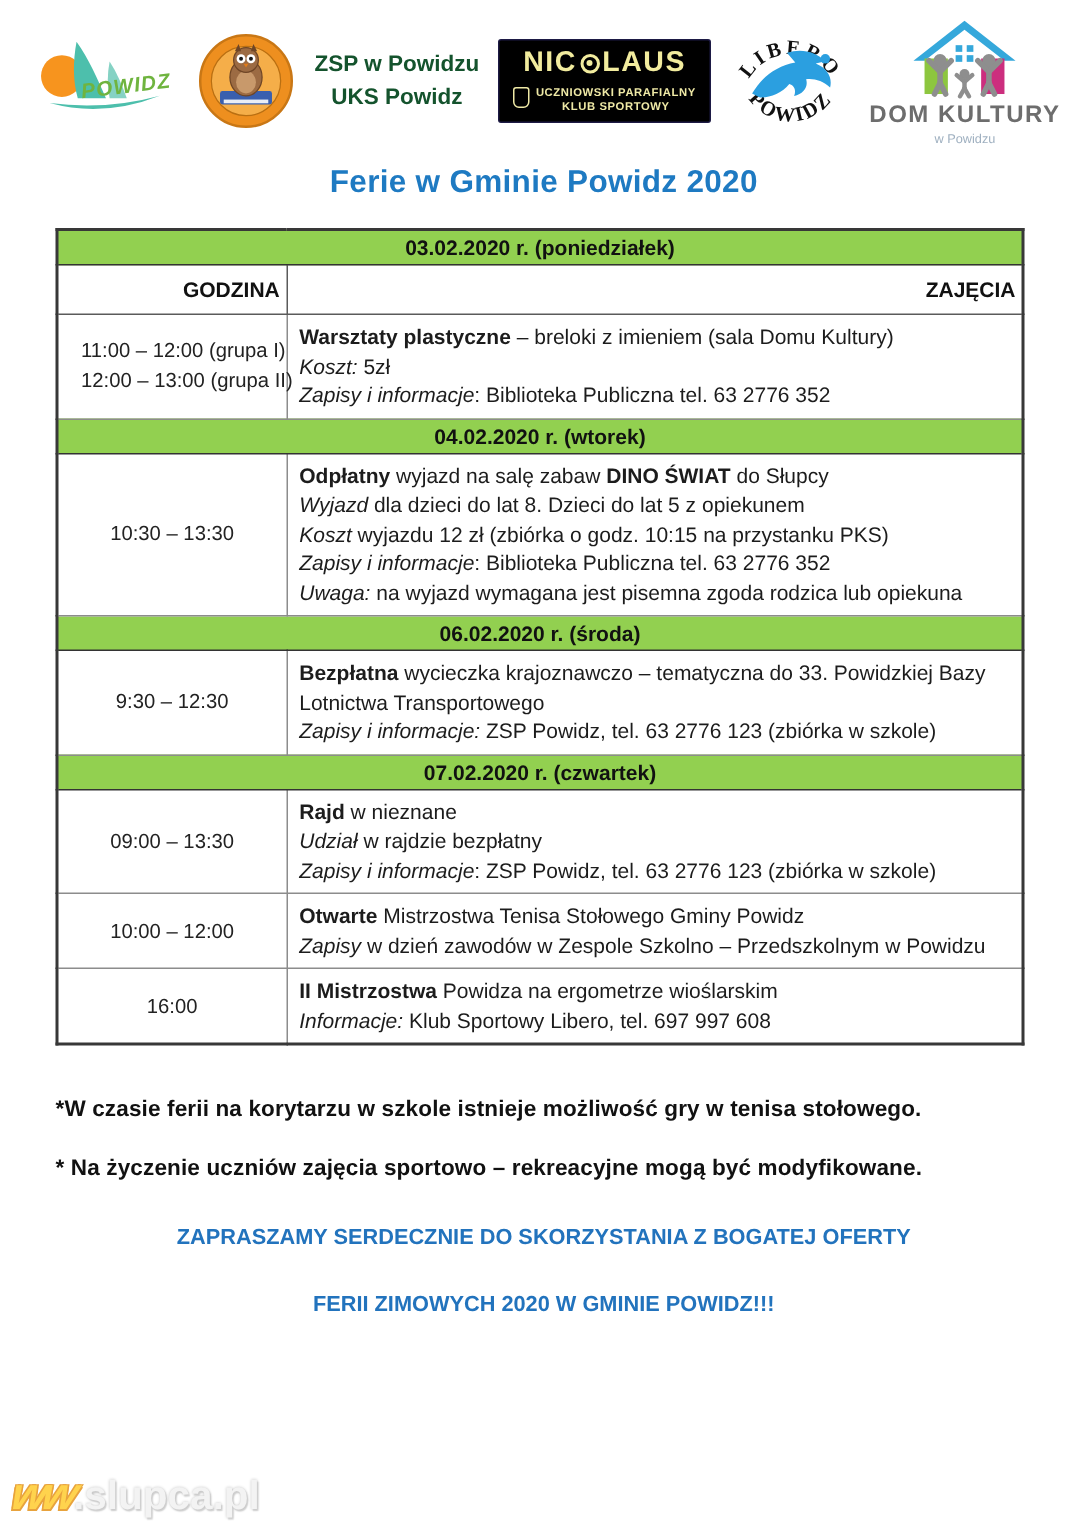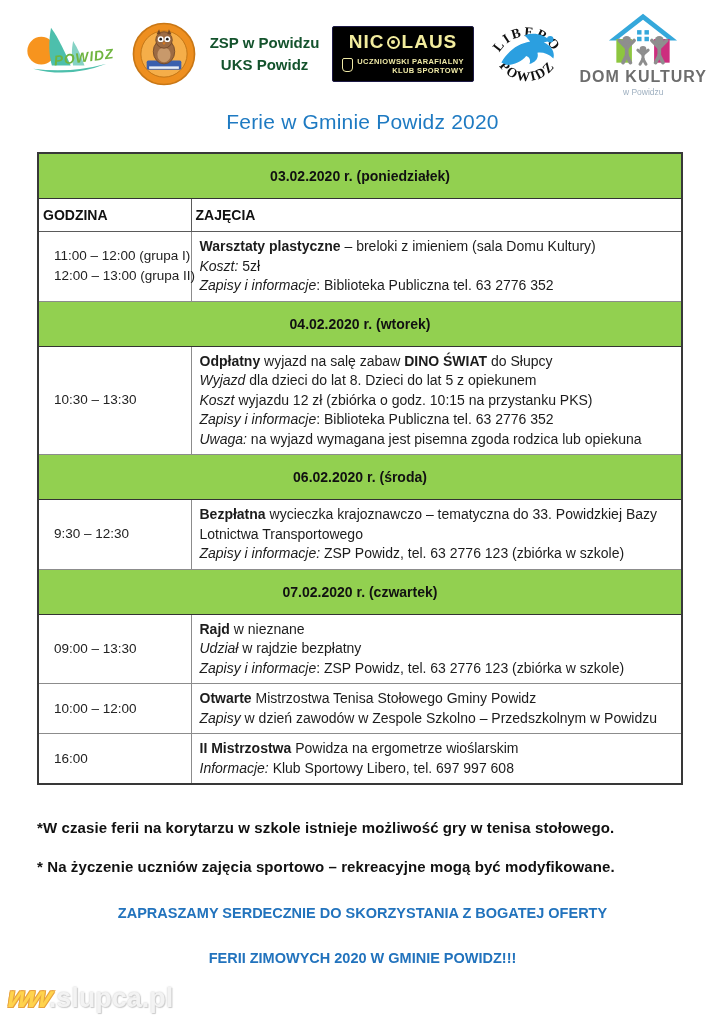--- a/index.html
+++ b/index.html
@@ -32,51 +32,51 @@
     display:flex; align-items:center; justify-content:center; gap:1px; line-height:20px;
   }
   .nic-ring {
     display:inline-block; width:13px; height:13px; border:2.5px solid #f2ec9e;
     border-radius:50%; position:relative; margin:0 1px;
   }
   .nic-ring::after {
     content:""; position:absolute; left:50%; top:50%; width:4px; height:4px;
     margin:-2px 0 0 -2px; background:#f2ec9e; border-radius:50%;
   }
-  .nic-sub { font-size:7.5px; font-weight:bold; letter-spacing:.4px; line-height:9px; margin-top:3px; color:#efe9a6;text-align:right; }
+  .nic-sub { font-size:7.5px; font-weight:bold; letter-spacing:.4px; line-height:9px; margin-top:3px; color:#efe9a6; }
   .nic-row { display:flex; align-items:center; gap:4px; justify-content:center; margin-top:2px; }
   .nic-shield { width:11px; height:14px; border:1.5px solid #efe9a6; border-radius:2px 2px 4px 4px; }
 
   .domkultury-label { font-size:16px; font-weight:bold; color:#6d6d6d; letter-spacing:1px; margin-top:2px; }
   .domkultury-sub { font-size:8.5px; color:#9fb0c0; margin-top:1px; }
 
   
   .doc-title {
-    text-align:center; color:#1e7ac2; font-size:21px; font-weight:normal;
+    text-align:center; color:#1e7ac2; font-size:21px; font-weight:bold;
     margin-top:14px; letter-spacing:.2px;
   }
 
   
   table.schedule {
     width: 646px; margin: 18px 0 0 37px;
     border-collapse: collapse; table-layout: fixed;
     border: 2px solid #383838;
   }
   col.c-time { width: 153px; }
   th.sec {
     background:#92d050; color:#111; font-weight:bold; font-size:14px;
-    padding: 14px 4px; border:1.5px solid #333; text-align:center;
+    padding: 3px 4px; border:1.5px solid #333; text-align:center;
   }
   th.colhead {
     background:#fff; color:#111; font-weight:bold; font-size:14px;
-    padding: 8px 4px; border:1px solid #5a5a5a; text-align:left;
+    padding: 8px 4px; border:1px solid #5a5a5a; text-align:right;
   }
   td { border:1px solid #8c8c8c; vertical-align: middle; }
   td.time {
-    text-align:left; font-size:13.5px; color:#222; padding:4px 15px; line-height:20px;
+    text-align:center; font-size:13.5px; color:#222; padding:4px 15px; line-height:20px;
     white-space:nowrap;
   }
   td.act { padding:5px 8px; font-size:14px; color:#1c1c1c; }
   td.act .line { line-height:19.5px; }
   .s-b { font-weight:bold; }
   .s-i { font-style:italic; }
 
   
   .notes { margin: 34px 30px 0 37px; }
   .note { font-weight:bold; font-size:15px; color:#111; margin-bottom:22px; letter-spacing:.1px; }

